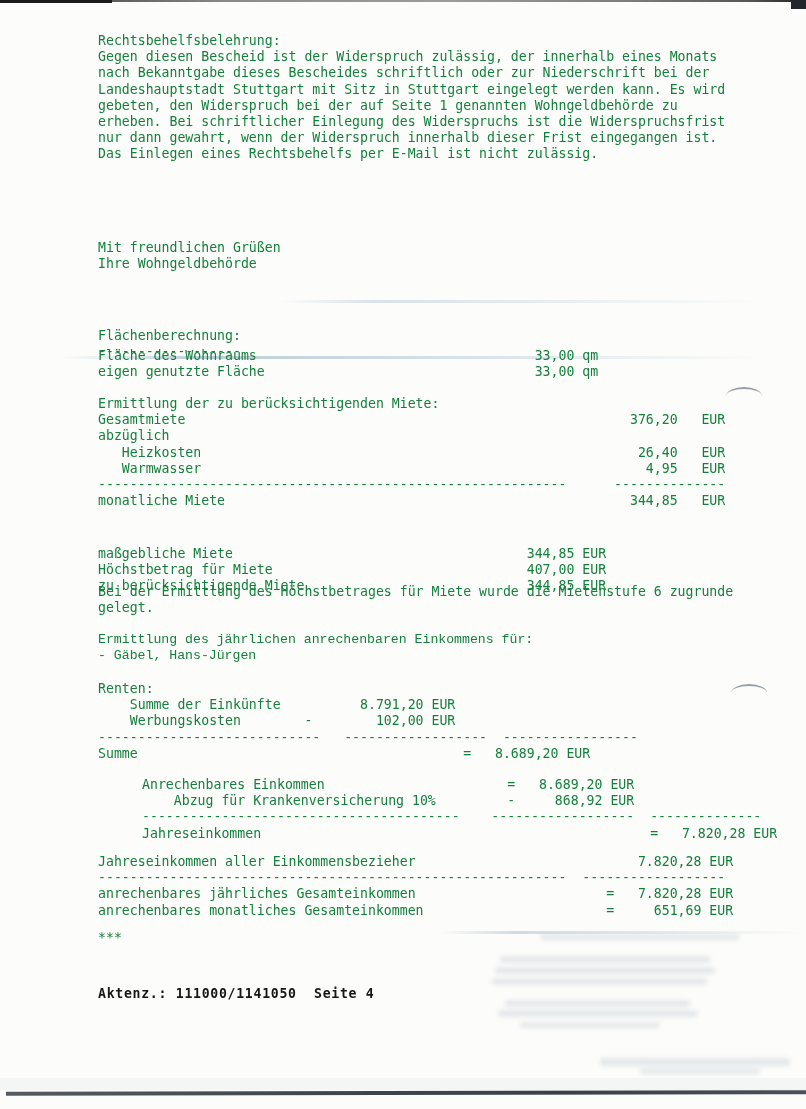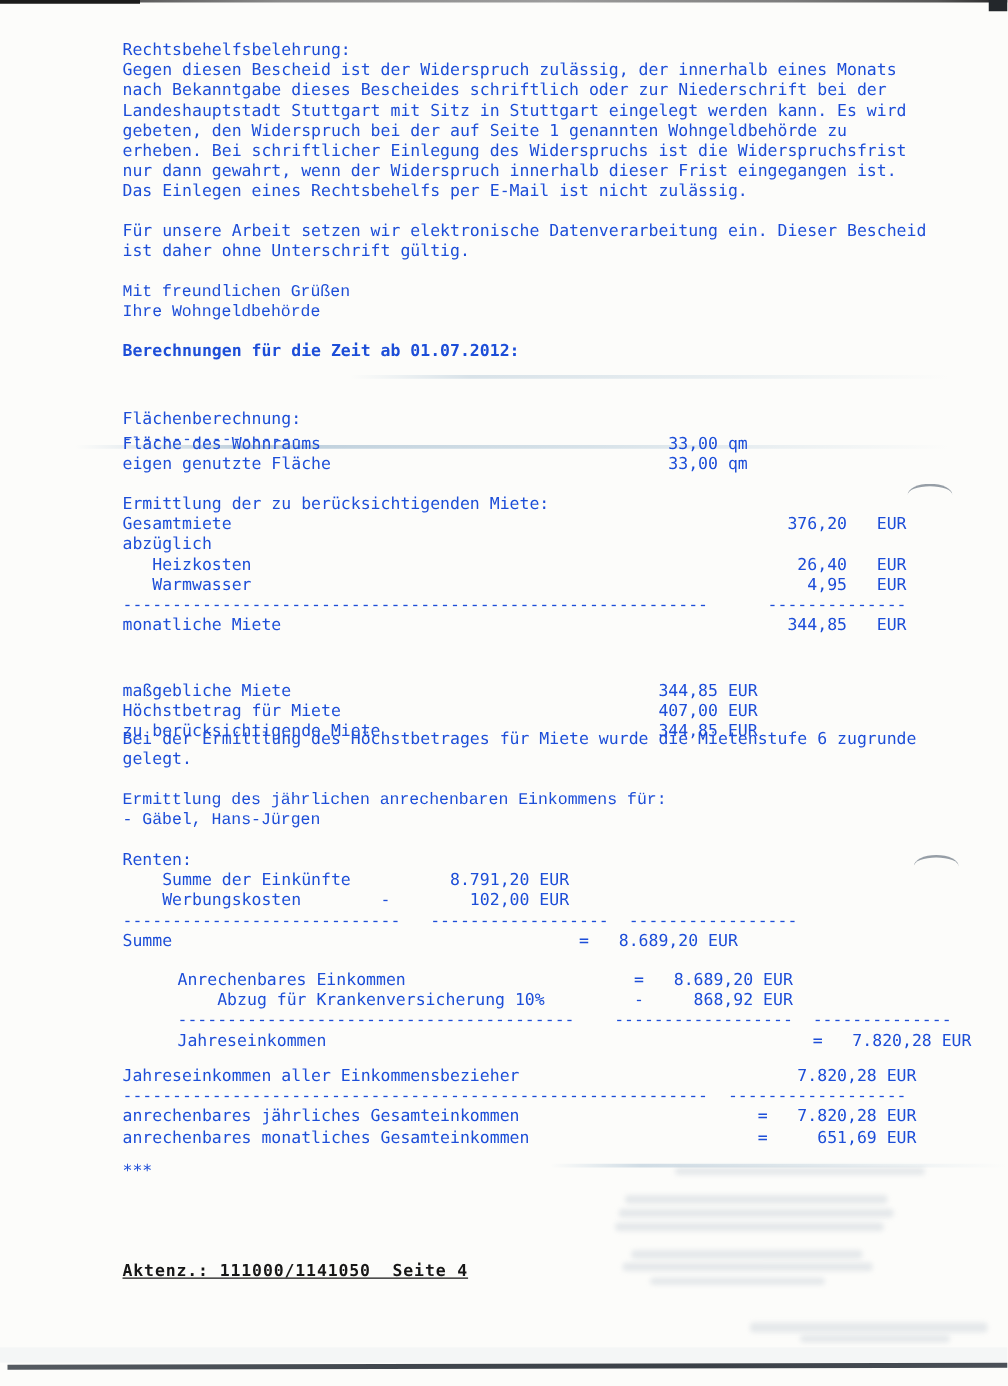--- a/index.html
+++ b/index.html
@@ -12,21 +12,21 @@
   }
   .page{position:absolute;inset:0;}
   .txt{
     position:absolute;
     left:98px;
     margin:0;
     font-family:"DejaVu Sans Mono",monospace;
     font-size:13.2px;
     line-height:16.2px;
     letter-spacing:0;
-    color:#1d4ed8;
+    color:#15803d;
     white-space:pre;
   }
   .bold{font-weight:bold;}
   .aktenz{font-weight:bold;letter-spacing:0.7px;color:#161616;}
   
   .top-edge{
     position:absolute;top:0;left:0;width:100%;height:2px;
     background:linear-gradient(to right,#1a1a1a 0%,#4a4a4a 8%,#8a8a8a 28%,#9c9c9c 55%,#7d7d7d 78%,#565656 93%,#222 100%);
   }
   .top-edge-left{position:absolute;top:0;left:0;width:112px;height:3px;background:#1b1b1b;}
@@ -78,25 +78,22 @@
   <div class="bleed" style="top:1068px;left:640px;width:120px;height:6px;"></div>
 
   <pre class="txt" style="top:33px;">Rechtsbehelfsbelehrung:
 Gegen diesen Bescheid ist der Widerspruch zulässig, der innerhalb eines Monats
 nach Bekanntgabe dieses Bescheides schriftlich oder zur Niederschrift bei der
 Landeshauptstadt Stuttgart mit Sitz in Stuttgart eingelegt werden kann. Es wird
 gebeten, den Widerspruch bei der auf Seite 1 genannten Wohngeldbehörde zu
 erheben. Bei schriftlicher Einlegung des Widerspruchs ist die Widerspruchsfrist
 nur dann gewahrt, wenn der Widerspruch innerhalb dieser Frist eingegangen ist.
 Das Einlegen eines Rechtsbehelfs per E-Mail ist nicht zulässig.</pre>
-  <pre class="txt" style="top:178px;">Für unsere Arbeit setzen wir elektronische Datenverarbeitung ein. Dieser Bescheid
-ist daher ohne Unterschrift gültig.</pre>
-  <pre class="txt" style="top:226px;font-family:Liberation Mono, monospace;">Mit freundlichen Grüßen
+  <pre class="txt" style="top:240px;">Mit freundlichen Grüßen
 Ihre Wohngeldbehörde</pre>
-  <pre class="txt bold" style="top:274px;">Berechnungen für die Zeit ab 01.07.2012:</pre>
   <pre class="txt" style="top:328px;">Flächenberechnung:
 ------------------</pre>
   <pre class="txt" style="top:348px;text-align:right;">Fläche des Wohnraums                                   33,00 qm
 eigen genutzte Fläche                                  33,00 qm</pre>
   <pre class="txt" style="top:396px;">Ermittlung der zu berücksichtigenden Miete:
 Gesamtmiete                                                        376,20   EUR
 abzüglich
    Heizkosten                                                       26,40   EUR
    Warmwasser                                                        4,95   EUR
 -----------------------------------------------------------      --------------
@@ -115,15 +112,15 @@
 Summe                                         =   8.689,20 EUR</pre>
   <pre class="txt" style="top:777px;margin-left:44px;">Anrechenbares Einkommen                       =   8.689,20 EUR
     Abzug für Krankenversicherung 10%         -     868,92 EUR
 ----------------------------------------    ------------------  --------------
 Jahreseinkommen                                                 =   7.820,28 EUR</pre>
   <pre class="txt" style="top:854px;">Jahreseinkommen aller Einkommensbezieher                            7.820,28 EUR
 -----------------------------------------------------------  ------------------
 anrechenbares jährliches Gesamteinkommen                        =   7.820,28 EUR
 anrechenbares monatliches Gesamteinkommen                       =     651,69 EUR</pre>
   <pre class="txt" style="top:930px;">***</pre>
-  <pre class="txt aktenz" style="top:1010px;text-decoration:underline;">Aktenz.: 111000/1141050  Seite 4</pre>
+  <pre class="txt aktenz" style="top:986px;">Aktenz.: 111000/1141050  Seite 4</pre>
 
 </div>
 
 </body></html>

